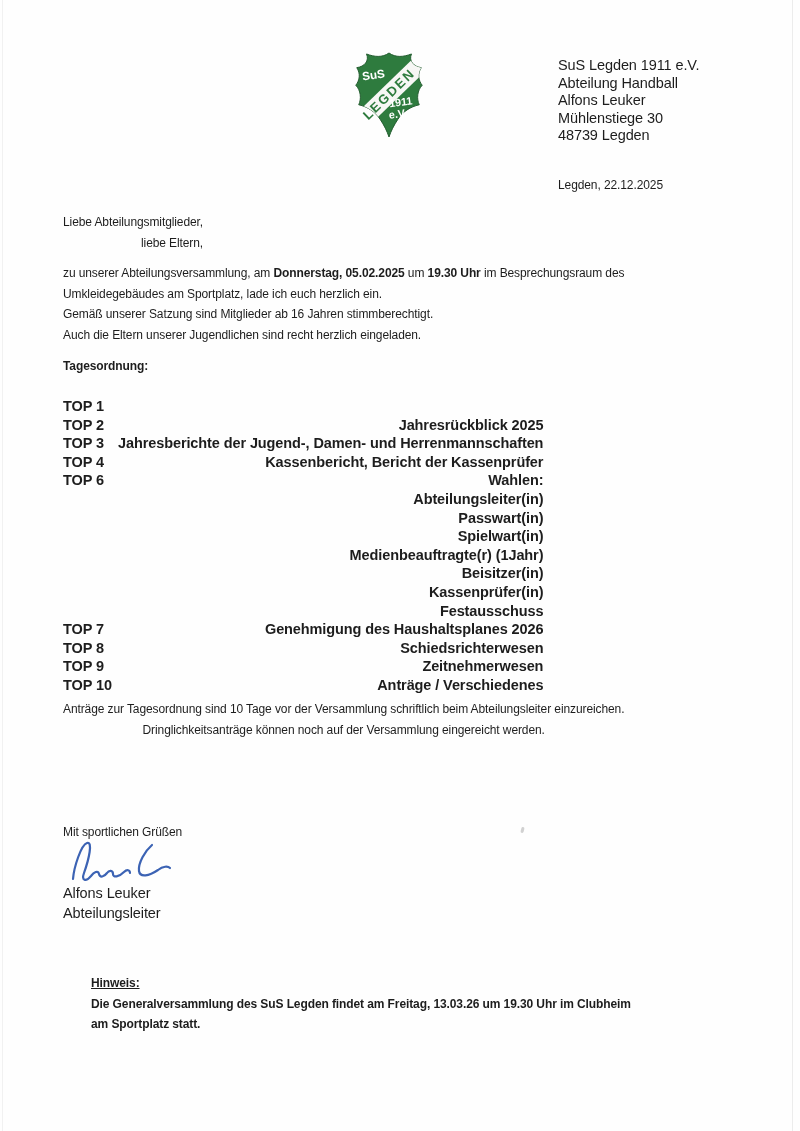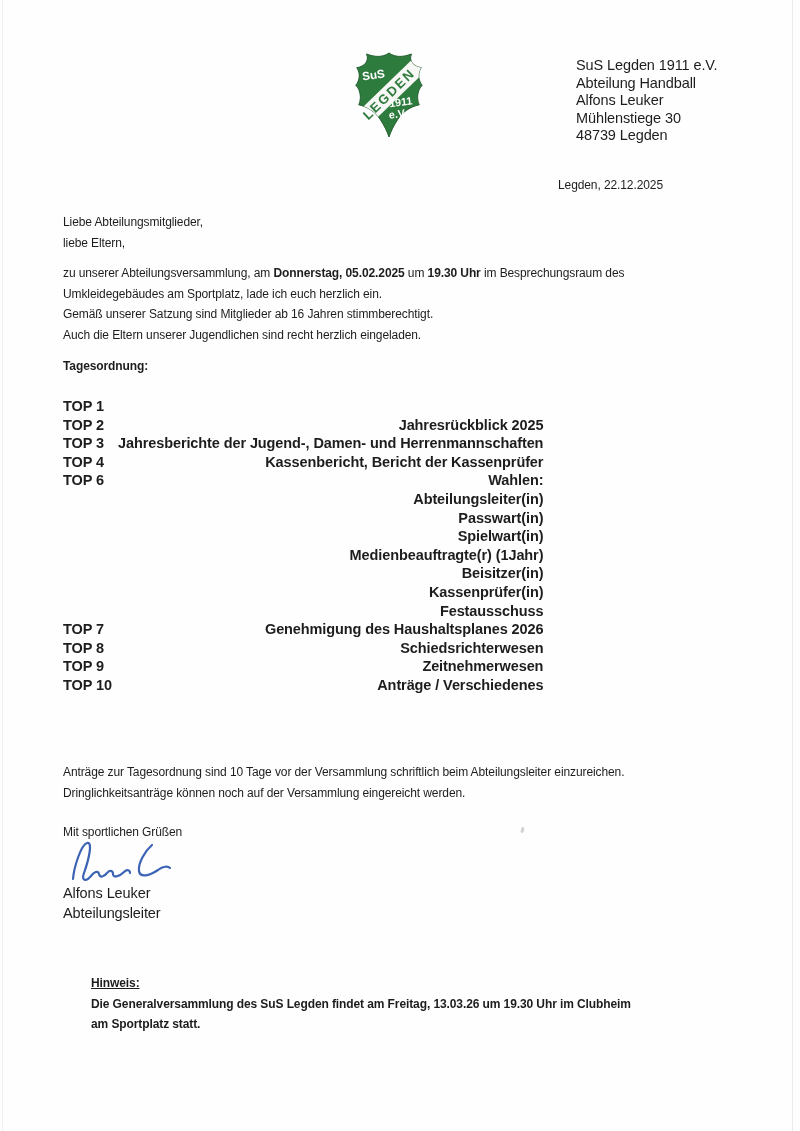--- a/index.html
+++ b/index.html
@@ -16,33 +16,33 @@
   .edge-left{left:2px;top:0;width:1px;height:1131px;background:rgba(0,0,0,0.05);}
   .edge-right{left:792px;top:0;width:1px;height:1131px;background:rgba(0,0,0,0.07);}
   .speck{left:521px;top:827px;width:3px;height:6px;background:#bdbdbd;border-radius:2px;transform:rotate(14deg);opacity:.7;}
 
   .txt{font-size:12px;letter-spacing:-0.1px;white-space:nowrap;}
   .lh{line-height:20.5px;}
   .bold{font-weight:bold;}
 
   .logo-svg{left:347px;top:50px;width:84px;height:90px;}
 
-  .address-block{left:558px;top:57px;margin-left:18px;}
+  .address-block{left:558px;top:57px;}
   .addr-line{font-size:14.5px;line-height:17.5px;letter-spacing:-0.1px;white-space:nowrap;}
   .dateline{left:558px;top:178px;}
 
-  .salutation{left:63px;top:212px;}
+  .salutation{left:63px;top:212px;text-align:right;}
   .intro{left:63px;top:263px;}
 
   .agenda-title{left:63px;top:359px;font-weight:bold;}
   .agenda-list{left:63px;top:398px;}
   .agenda-row{display:flex;height:18.6px;font-weight:bold;font-size:14.5px;letter-spacing:-0.1px;white-space:nowrap;align-items:flex-start;justify-content:space-between;}
   .agenda-label{width:55px;flex:none;}
 
-  .notes{left:63px;top:762px;}
+  .notes{left:63px;top:699px;text-align:center;}
 
   .closing-salute{left:63px;top:825px;}
   .signature-svg{left:66px;top:837px;width:118px;height:52px;}
   .signer-block{left:63px;top:884px;}
   .signer-block div{font-size:14.5px;line-height:19.5px;letter-spacing:-0.1px;white-space:nowrap;}
 
   .hinweis{left:63px;top:973px;}
   .hinweis-heading{text-decoration:underline;font-weight:bold;}
   .hinweis .txt{font-weight:bold;margin-left:28px;}
 </style>

